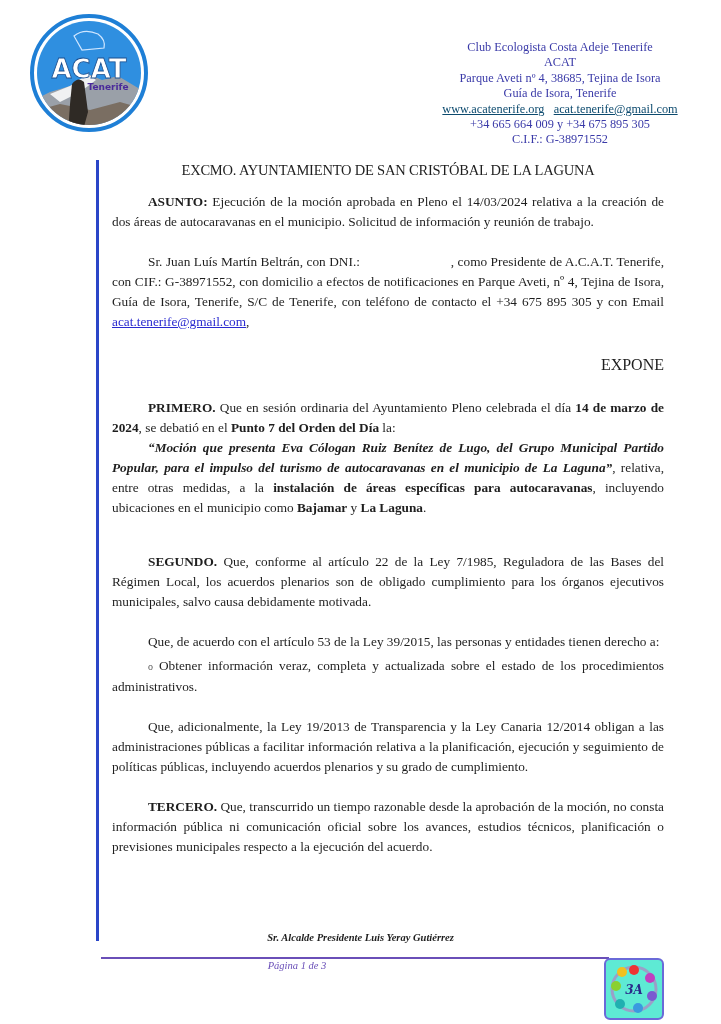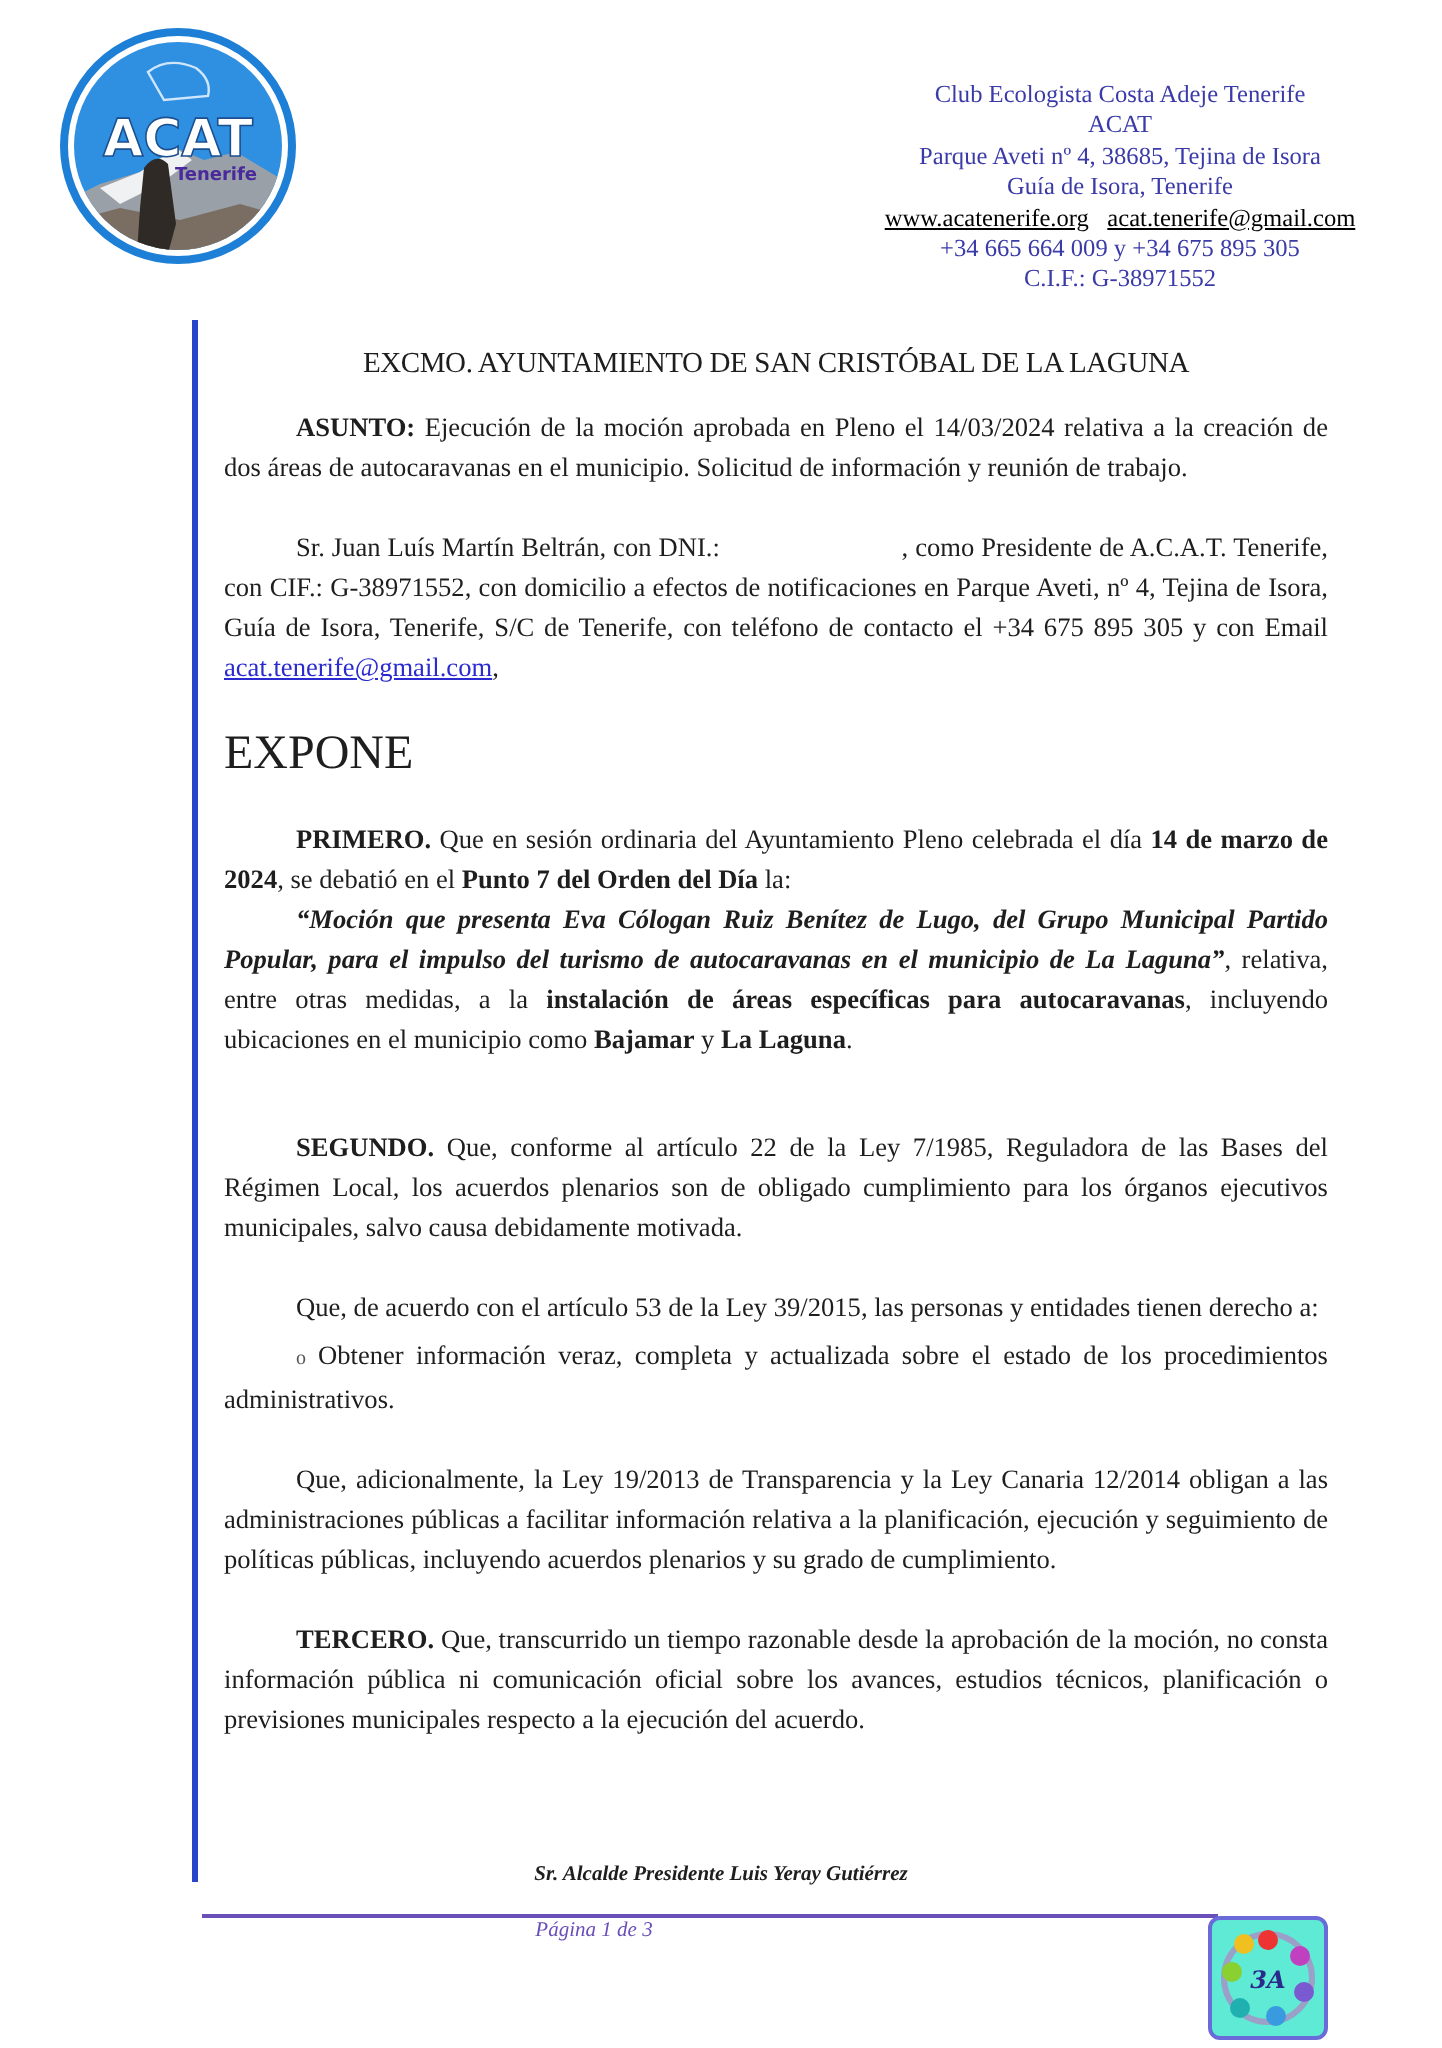--- a/index.html
+++ b/index.html
@@ -1,27 +1,27 @@
 <!DOCTYPE html>
 <html><head>
 <meta charset="utf-8">
 <style>
   html, body { margin: 0; padding: 0; background: #ffffff; }
   body { width: 721px; height: 1024px; position: relative; overflow: hidden;
          font-family: "Liberation Serif", "DejaVu Serif", serif; color: #1e1e1e; }
   .logo { position: absolute; left: 30px; top: 14px; width: 118px; height: 118px; }
   .header { position: absolute; left: 395px; top: 40px; width: 330px; text-align: center;
             color: #3a3aa8; font-size: 12.3px; line-height: 15.4px; }
-  .header a { color: #000000; text-decoration: underline; }
+  .header a { color: #0c4a6e; text-decoration: underline; }
   .vline { position: absolute; left: 96px; top: 160px; width: 3px; height: 781px; background: #2a46c8; }
-  .content { position: absolute; left: 112px; top: 172px; width: 552px; font-size: 13.3px; line-height: 20px; text-align: justify; }
+  .content { position: absolute; left: 112px; top: 160px; width: 552px; font-size: 13.3px; line-height: 20px; text-align: justify; }
   .recipient { text-align: center; font-weight: normal; font-size: 14.5px; margin: 0 0 12px 0; letter-spacing: -0.2px; }
   p { margin: 0 0 20px 0; }
   .ind { text-indent: 36px; }
-  .title { text-align: left; font-size: 24px; line-height: 26px; margin: 12px 0 20px 0; }
+  .title { text-align: right; font-size: 16px; line-height: 26px; margin: 12px 0 20px 0; }
   .link { color: #2a2ad0; text-decoration: underline; }
   ul.bul { list-style: none; margin: 0 0 20px 0; padding: 0; font-family: "Liberation Serif", serif; }
   ul.bul li { text-indent: 36px; }
   ul.bul li .b { font-size: 10px; color: #555; margin-right: 6px; }
   .sig { position: absolute; left: 0; width: 721px; top: 932px; text-align: center; font-style: italic; font-weight: bold;
          font-size: 10.5px; }
   .footline { position: absolute; left: 101px; top: 957px; width: 508px; height: 2px; background: #6a4fb8; }
   .pagenum { position: absolute; left: 0; width: 594px; top: 960px; text-align: center; color: #6a4fb8; font-style: italic; font-size: 10.5px; }
   .foot-logo { position: absolute; left: 604px; top: 958px; width: 60px; height: 62px; border: 2px solid #6a6ad8; border-radius: 6px; box-sizing: border-box; background: #5eead4; }
 </style>

